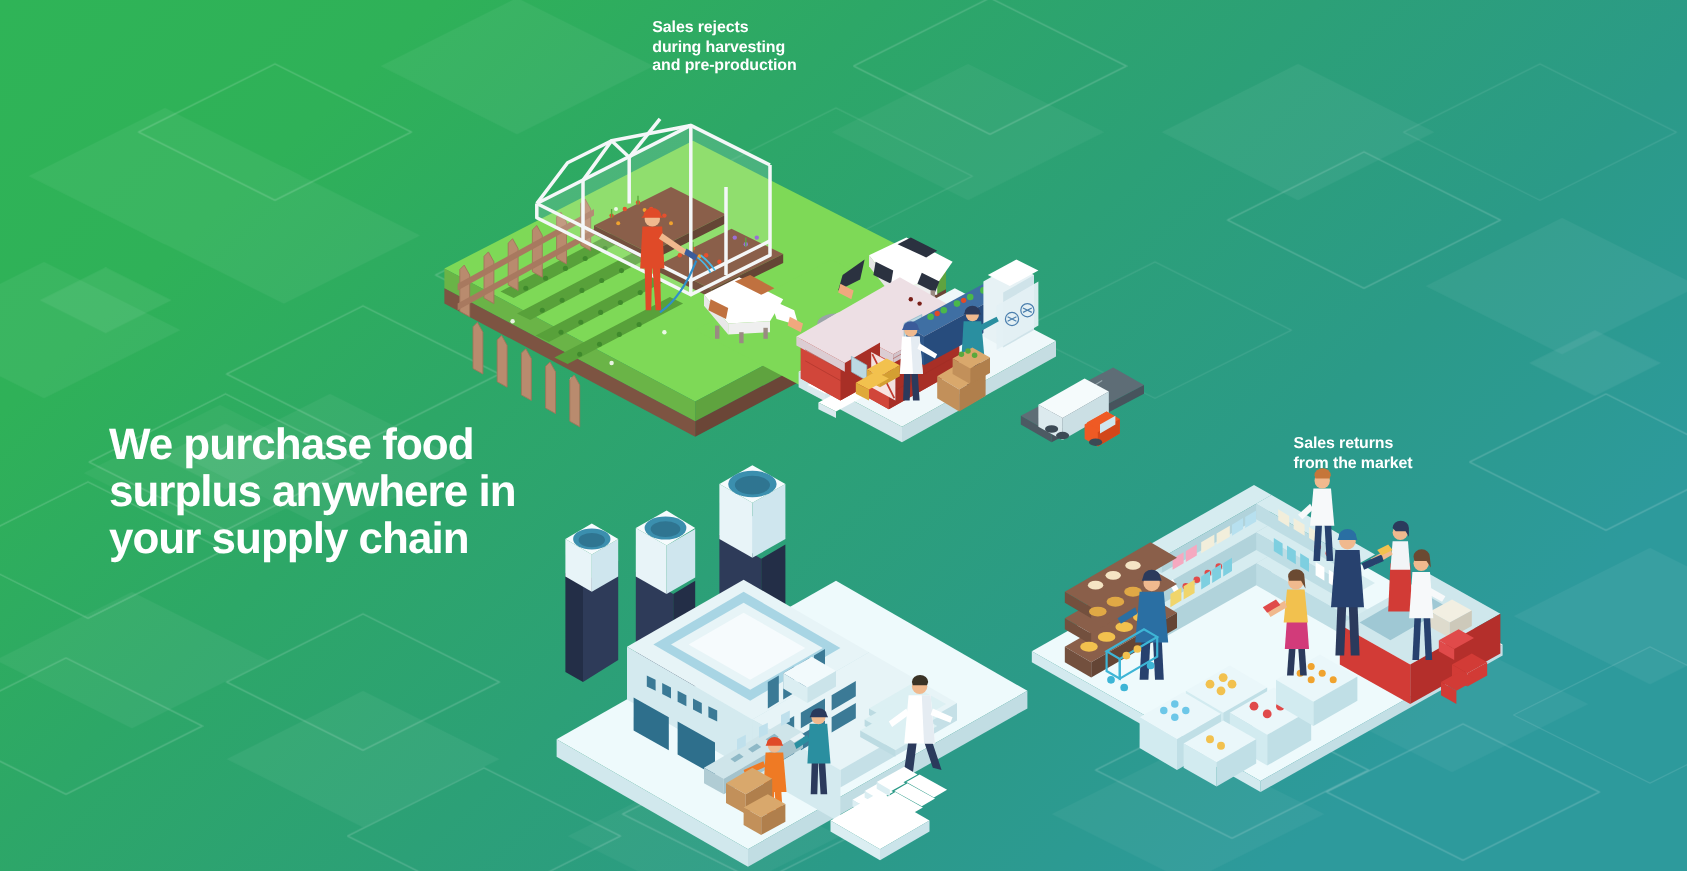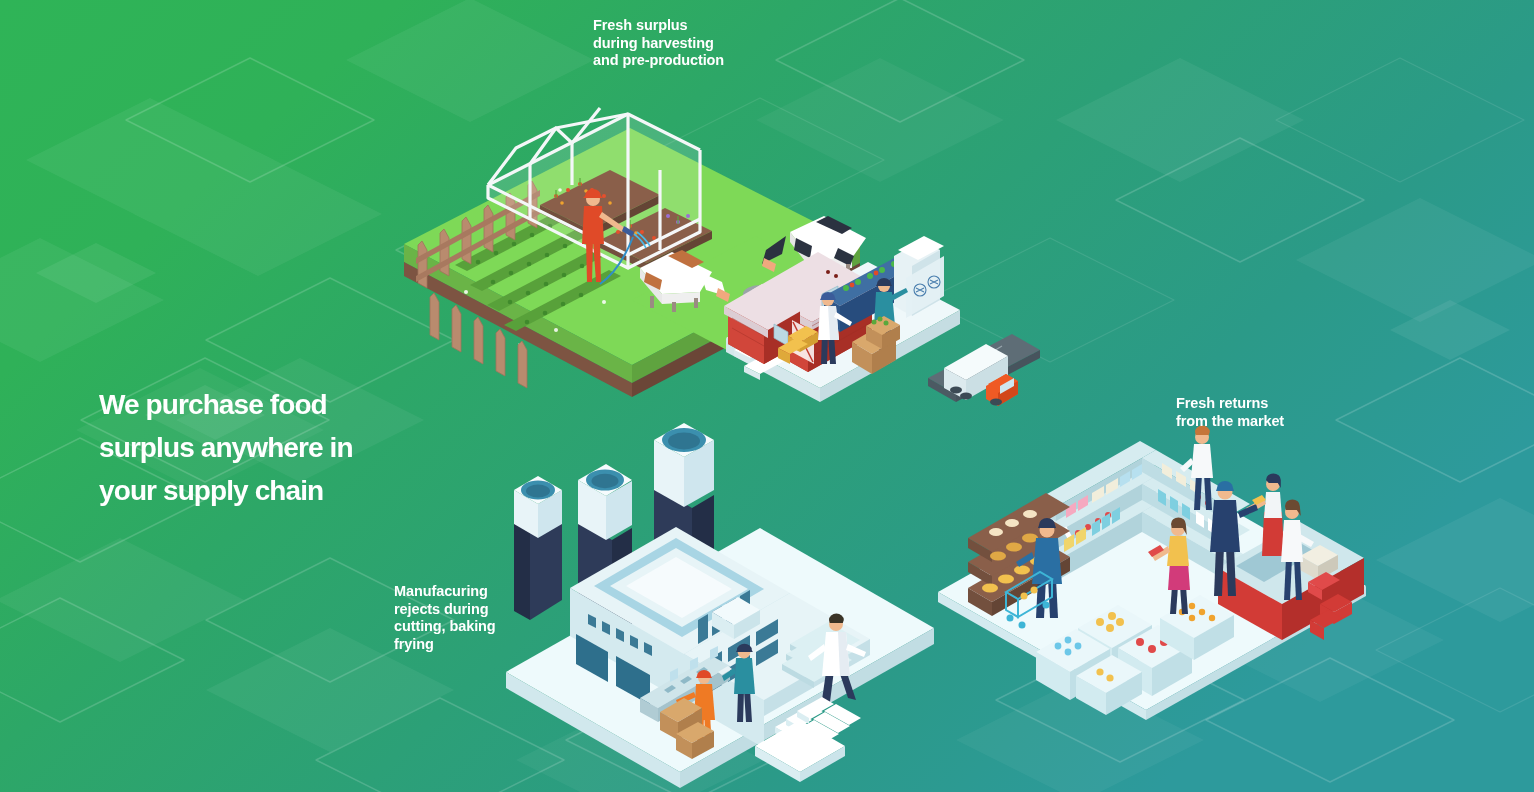--- a/index.html
+++ b/index.html
@@ -48,21 +48,21 @@
     background:#ffffff;
     vertical-align:-2px;
     margin:0 1px;
   }
 
   #headline {
     position:absolute;
     left:99px; top:383px;
     color:#ffffff;
     font-weight:bold;
-    font-size:28px;
+    font-size:40px;
     line-height:43px;
     letter-spacing:-0.9px;
     white-space:pre-line;
   }
 </style>
 </head>
 <body>
 
 <div id="stage">
 
@@ -889,26 +889,22 @@
         <path d="M1168,546 L1152,556 L1155,561 L1170,552 Z" fill="#f0b98e"></path>
         <path d="M1148,552 L1160,545 L1164,550 L1152,557 Z" fill="#e04a4a"></path>
       </g>
     </g>
   </svg>
 
   <h1 id="headline">We purchase food
 surplus anywhere in
 your supply chain</h1>
 
-  <div class="caption" id="cap-harvest">Fresh surplus
+  <div class="caption" id="cap-harvest">Sales rejects
 during harvesting
 and pre-production</div>
 
 
-  <div class="caption" id="cap-returns">Fresh returns
+  <div class="caption" id="cap-returns">Sales returns
 from the market</div>
 
-  <div class="caption" id="cap-manufacturing">Manufacuring
-rejects during
-cutting, baking
-frying</div>
 
 </div>
 
 </body></html>

